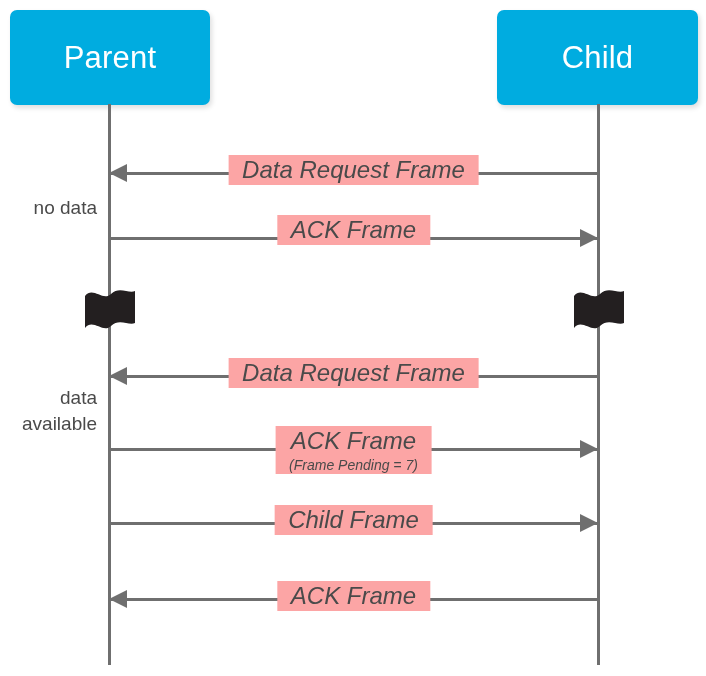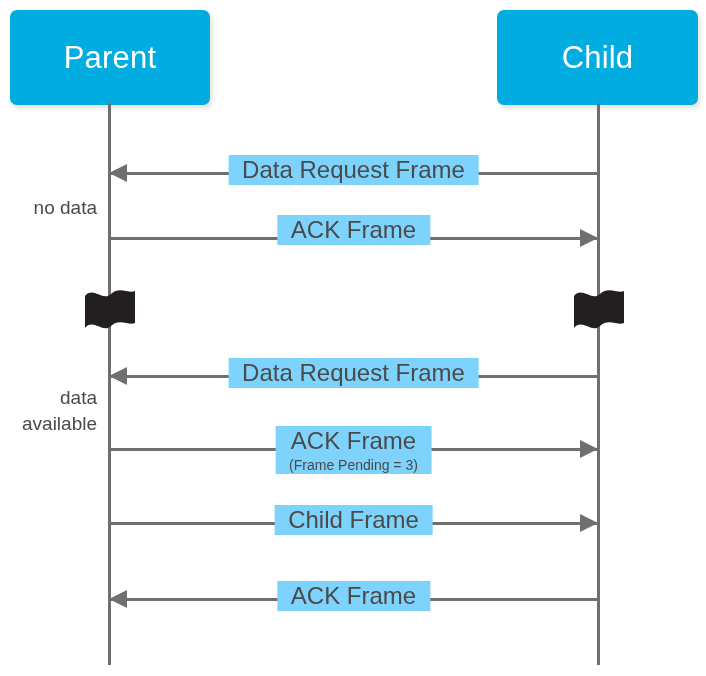--- a/index.html
+++ b/index.html
@@ -75,24 +75,25 @@
   }
   .arrowhead.left  { left: 1px;  border-right: 18px solid #6f6f6f; }
   .arrowhead.right { right: 1px; border-left: 18px solid #6f6f6f; }
 
   
   .msg-label {
     position: absolute;
     left: 50%;
     transform: translateX(-50%);
     top: -17px;
-    background: #7dd3fc;
+    background: #fca5a5;
     padding: 0 14px;
     text-align: center;
     white-space: nowrap;
+    font-style: italic;
   }
   .msg-label .primary {
     display: block;
     color: #4a4a4a;
     font-size: 24px;
     line-height: 30px;
   }
   .msg-label .secondary {
     display: block;
     color: #4a4a4a;
@@ -171,21 +172,21 @@
     <div class="msg-label">
       <span class="primary">Data Request Frame</span>
     </div>
   </div>
 
   <div class="message" style="top:448px;">
     <div class="msg-line"></div>
     <div class="arrowhead right"></div>
     <div class="msg-label with-sub">
       <span class="primary">ACK Frame</span>
-      <span class="secondary">(Frame Pending = 3)</span>
+      <span class="secondary">(Frame Pending = 7)</span>
     </div>
   </div>
 
   <div class="message" style="top:522px;">
     <div class="msg-line"></div>
     <div class="arrowhead right"></div>
     <div class="msg-label">
       <span class="primary">Child Frame</span>
     </div>
   </div>

